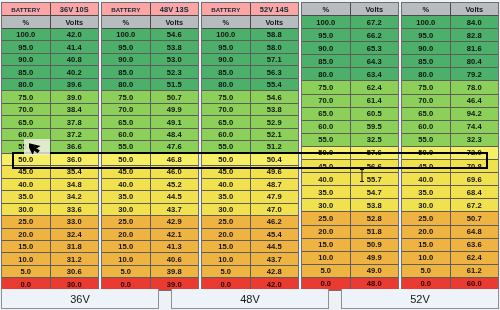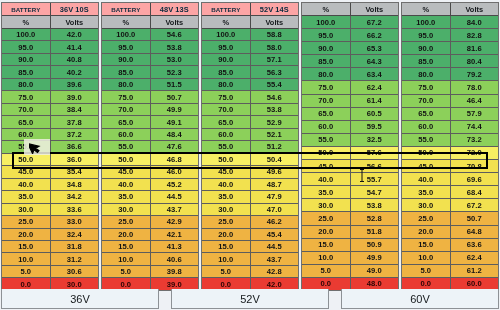--- a/index.html
+++ b/index.html
@@ -542,29 +542,29 @@
           <div class="row" style="background: rgb(140, 208, 90);">
             <div class="cell">75.0</div>
             <div class="cell">78.0</div>
           </div>
           <div class="row" style="background: rgb(140, 208, 90);">
             <div class="cell">70.0</div>
             <div class="cell">46.4</div>
           </div>
           <div class="row" style="background: rgb(140, 208, 90);">
             <div class="cell">65.0</div>
-            <div class="cell">57.9</div>
+            <div class="cell">94.2</div>
           </div>
           <div class="row" style="background: rgb(140, 208, 90);">
             <div class="cell">60.0</div>
             <div class="cell">74.4</div>
           </div>
           <div class="row" style="background: rgb(140, 208, 90);">
             <div class="cell">55.0</div>
-            <div class="cell">73.2</div>
+            <div class="cell">32.3</div>
           </div>
           <div class="row" style="background: rgb(247, 239, 99);">
             <div class="cell">50.0</div>
             <div class="cell">72.0</div>
           </div>
           <div class="row" style="background: rgb(242, 225, 79);">
             <div class="cell">45.0</div>
             <div class="cell">70.8</div>
           </div>
           <div class="row" style="background: rgb(242, 225, 79);">
@@ -602,22 +602,22 @@
           <div class="row zero" style="background: rgb(234, 59, 50);">
             <div class="cell">0.0</div>
             <div class="cell">60.0</div>
           </div>
         </div>
       </div>
     </div>
 
   <div class="footer">
       <div class="fcell">36V</div>
+      <div class="fcell">48V</div>
       <div class="fcell">52V</div>
-      <div class="fcell">60V</div>
     </div>
 
   <div id="hilite"></div>
 
   <div id="cursor-arrow">
     <svg width="12" height="14" viewBox="0 0 12 14">
       <path d="M1,1 L1,12 L4,9 L6,13 L8,12 L6,8.5 L10,8 Z" fill="#000" stroke="#000" stroke-width="1.2" transform="rotate(-25 6 7)"></path>
     </svg>
   </div>
 

